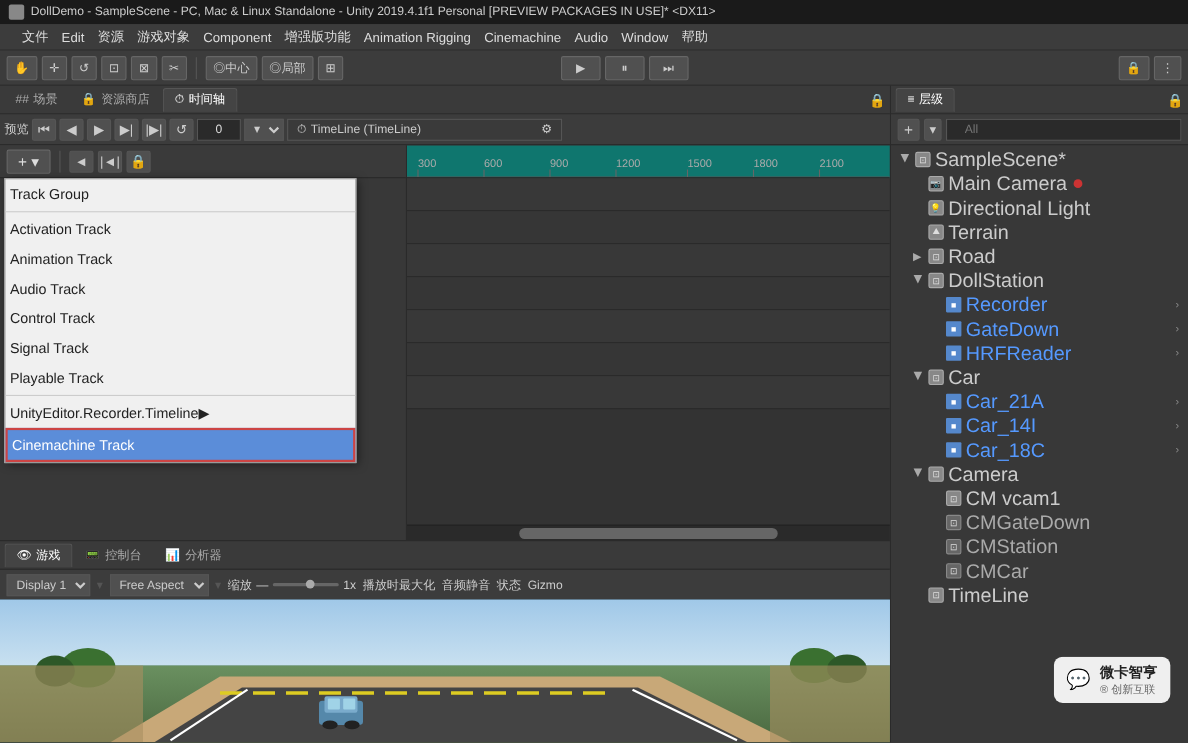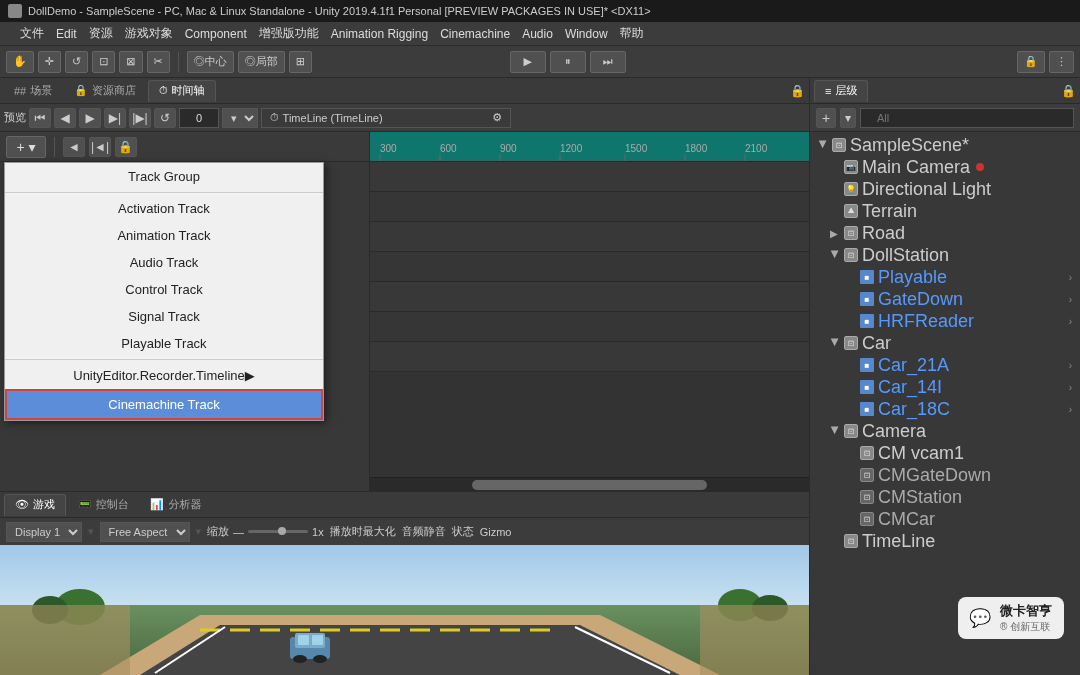--- a/index.html
+++ b/index.html
@@ -248,25 +248,25 @@
       left: 4px;
       width: 320px;
       background: #f0f0f0;
       border: 1px solid #999;
       box-shadow: 2px 2px 8px rgba(0,0,0,0.5);
       z-index: 100;
       color: #222;
       font-size: 13px;
     }
     .dropdown-item {
-      padding: 6px 16px;
-      cursor: pointer;
-      display: flex;
-      align-items: center;
-      justify-content: center;
+      padding: 6px 4px;
+      cursor: pointer;
+      display: flex;
+      align-items: center;
+      justify-content: flex-start;
     }
     .dropdown-item.selected {
       background: #5b8dd9;
       color: #fff;
       border: 2px solid #cc4444;
     }
     .dropdown-separator {
       height: 1px;
       background: #ccc;
       margin: 2px 0;
@@ -794,21 +794,21 @@
 
       <div class="tree-item tree-indent-1">
         <span class="tree-arrow open">▶</span>
         <span class="obj-icon generic" style="background:#888;border:1px solid #aaa;font-size:8px;">⊡</span>
         <span class="tree-label">DollStation</span>
       </div>
 
       <div class="tree-item tree-indent-2">
         <span class="tree-arrow"> </span>
         <span class="obj-icon cube" style="font-size:8px;">■</span>
-        <span class="tree-label" style="color:#5599ff;">Playable</span>
+        <span class="tree-label" style="color:#5599ff;">Recorder</span>
         <span class="chevron-right">›</span>
       </div>
 
       <div class="tree-item tree-indent-2">
         <span class="tree-arrow"> </span>
         <span class="obj-icon cube" style="font-size:8px;">■</span>
         <span class="tree-label" style="color:#5599ff;">GateDown</span>
         <span class="chevron-right">›</span>
       </div>
 

